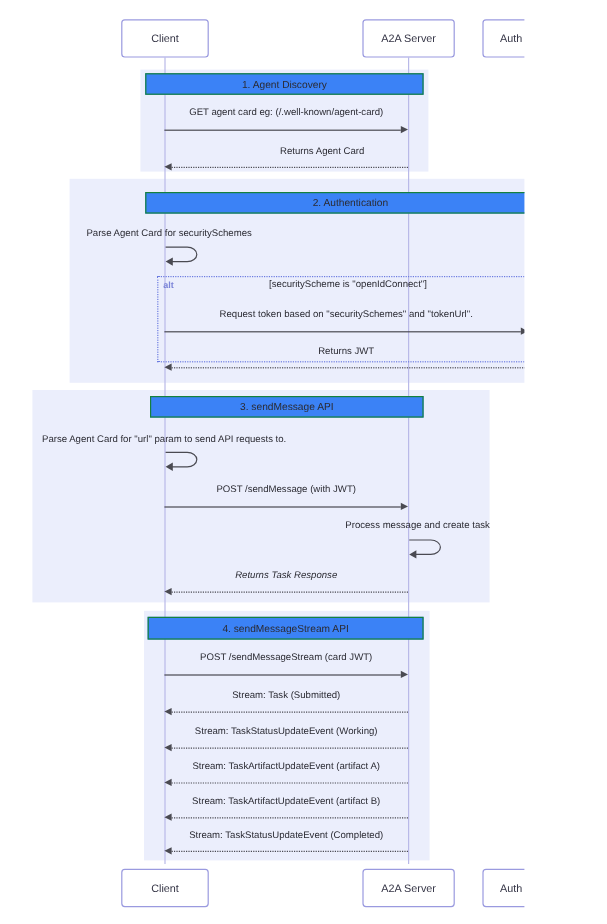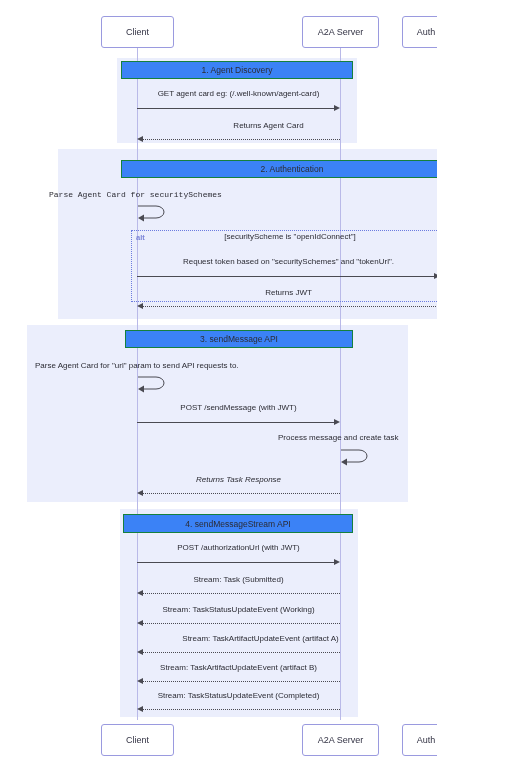--- a/index.html
+++ b/index.html
@@ -146,21 +146,21 @@
   <div class="msg-label" style="left:119px; top:121px; width:203px;margin-left:48px;">
     <span>Returns Agent Card</span>
   </div>
   <div class="arrow-line dotted" style="left:143px; top:139px; width:197px;"></div>
   <div class="arrow-head left" style="left:137px; top:135.5px;"></div>
 
   <div class="section-box" style="left:121px; top:160px; width:342px; height:18px;">
     <span>2. Authentication</span>
   </div>
 
-  <div class="msg-label left" style="left:49px; top:190px; width:260px;font-family:Liberation Mono, monospace;">
+  <div class="msg-label left" style="left:72px; top:190px; width:260px;">
     <span>Parse Agent Card for securitySchemes</span>
   </div>
   <div class="self-loop" style="left:136px; top:200px;">
     <svg width="34" height="22" viewBox="0 0 34 22">
       <path d="M2,6 L20,6 A8,6 0 0 1 20,18 L6,18" fill="none" stroke="#4a4a52" stroke-width="1"></path>
       <polygon points="8,14.5 2,18 8,21.5" fill="#4a4a52"></polygon>
     </svg>
   </div>
 
   <div class="alt-frame" style="left:131px; top:230px; width:316px; height:72px;"></div>
@@ -196,59 +196,59 @@
       <polygon points="8,14.5 2,18 8,21.5" fill="#4a4a52"></polygon>
     </svg>
   </div>
 
   <div class="msg-label" style="left:137px; top:403px; width:203px;">
     <span>POST /sendMessage (with JWT)</span>
   </div>
   <div class="arrow-line" style="left:137px; top:422px; width:197px;"></div>
   <div class="arrow-head right" style="left:334px; top:418.5px;"></div>
 
-  <div class="msg-label left" style="left:278px; top:433px; width:140px;">
+  <div class="msg-label left" style="left:278px; top:433px; width:140px;text-align:center;">
     <span>Process message and create task</span>
   </div>
   <div class="self-loop" style="left:339px; top:444px;">
     <svg width="34" height="22" viewBox="0 0 34 22">
       <path d="M2,6 L20,6 A8,6 0 0 1 20,18 L6,18" fill="none" stroke="#4a4a52" stroke-width="1"></path>
       <polygon points="8,14.5 2,18 8,21.5" fill="#4a4a52"></polygon>
     </svg>
   </div>
 
   <div class="msg-label" style="left:137px; top:475px; width:203px;font-style:italic;">
     <span>Returns Task Response</span>
   </div>
   <div class="arrow-line dotted" style="left:143px; top:493px; width:197px;"></div>
   <div class="arrow-head left" style="left:137px; top:489.5px;"></div>
 
   <div class="section-box" style="left:123px; top:514px; width:230px; height:19px;">
     <span>4. sendMessageStream API</span>
   </div>
 
   <div class="msg-label" style="left:137px; top:543px; width:203px;">
-    <span>POST /authorizationUrl (with JWT)</span>
+    <span>POST /sendMessageStream (card JWT)</span>
   </div>
   <div class="arrow-line" style="left:137px; top:562px; width:197px;"></div>
   <div class="arrow-head right" style="left:334px; top:558.5px;"></div>
 
   <div class="msg-label" style="left:137px; top:575px; width:203px;">
     <span>Stream: Task (Submitted)</span>
   </div>
   <div class="arrow-line dotted" style="left:143px; top:593px; width:197px;"></div>
   <div class="arrow-head left" style="left:137px; top:589.5px;"></div>
 
   <div class="msg-label" style="left:137px; top:605px; width:203px;">
     <span>Stream: TaskStatusUpdateEvent (Working)</span>
   </div>
   <div class="arrow-line dotted" style="left:143px; top:623px; width:197px;"></div>
   <div class="arrow-head left" style="left:137px; top:619.5px;"></div>
 
-  <div class="msg-label" style="left:137px; top:634px; width:203px;margin-left:22px;">
+  <div class="msg-label" style="left:137px; top:634px; width:203px;">
     <span>Stream: TaskArtifactUpdateEvent (artifact A)</span>
   </div>
   <div class="arrow-line dotted" style="left:143px; top:652px; width:197px;"></div>
   <div class="arrow-head left" style="left:137px; top:648.5px;"></div>
 
   <div class="msg-label" style="left:137px; top:663px; width:203px;">
     <span>Stream: TaskArtifactUpdateEvent (artifact B)</span>
   </div>
   <div class="arrow-line dotted" style="left:143px; top:681px; width:197px;"></div>
   <div class="arrow-head left" style="left:137px; top:677.5px;"></div>

